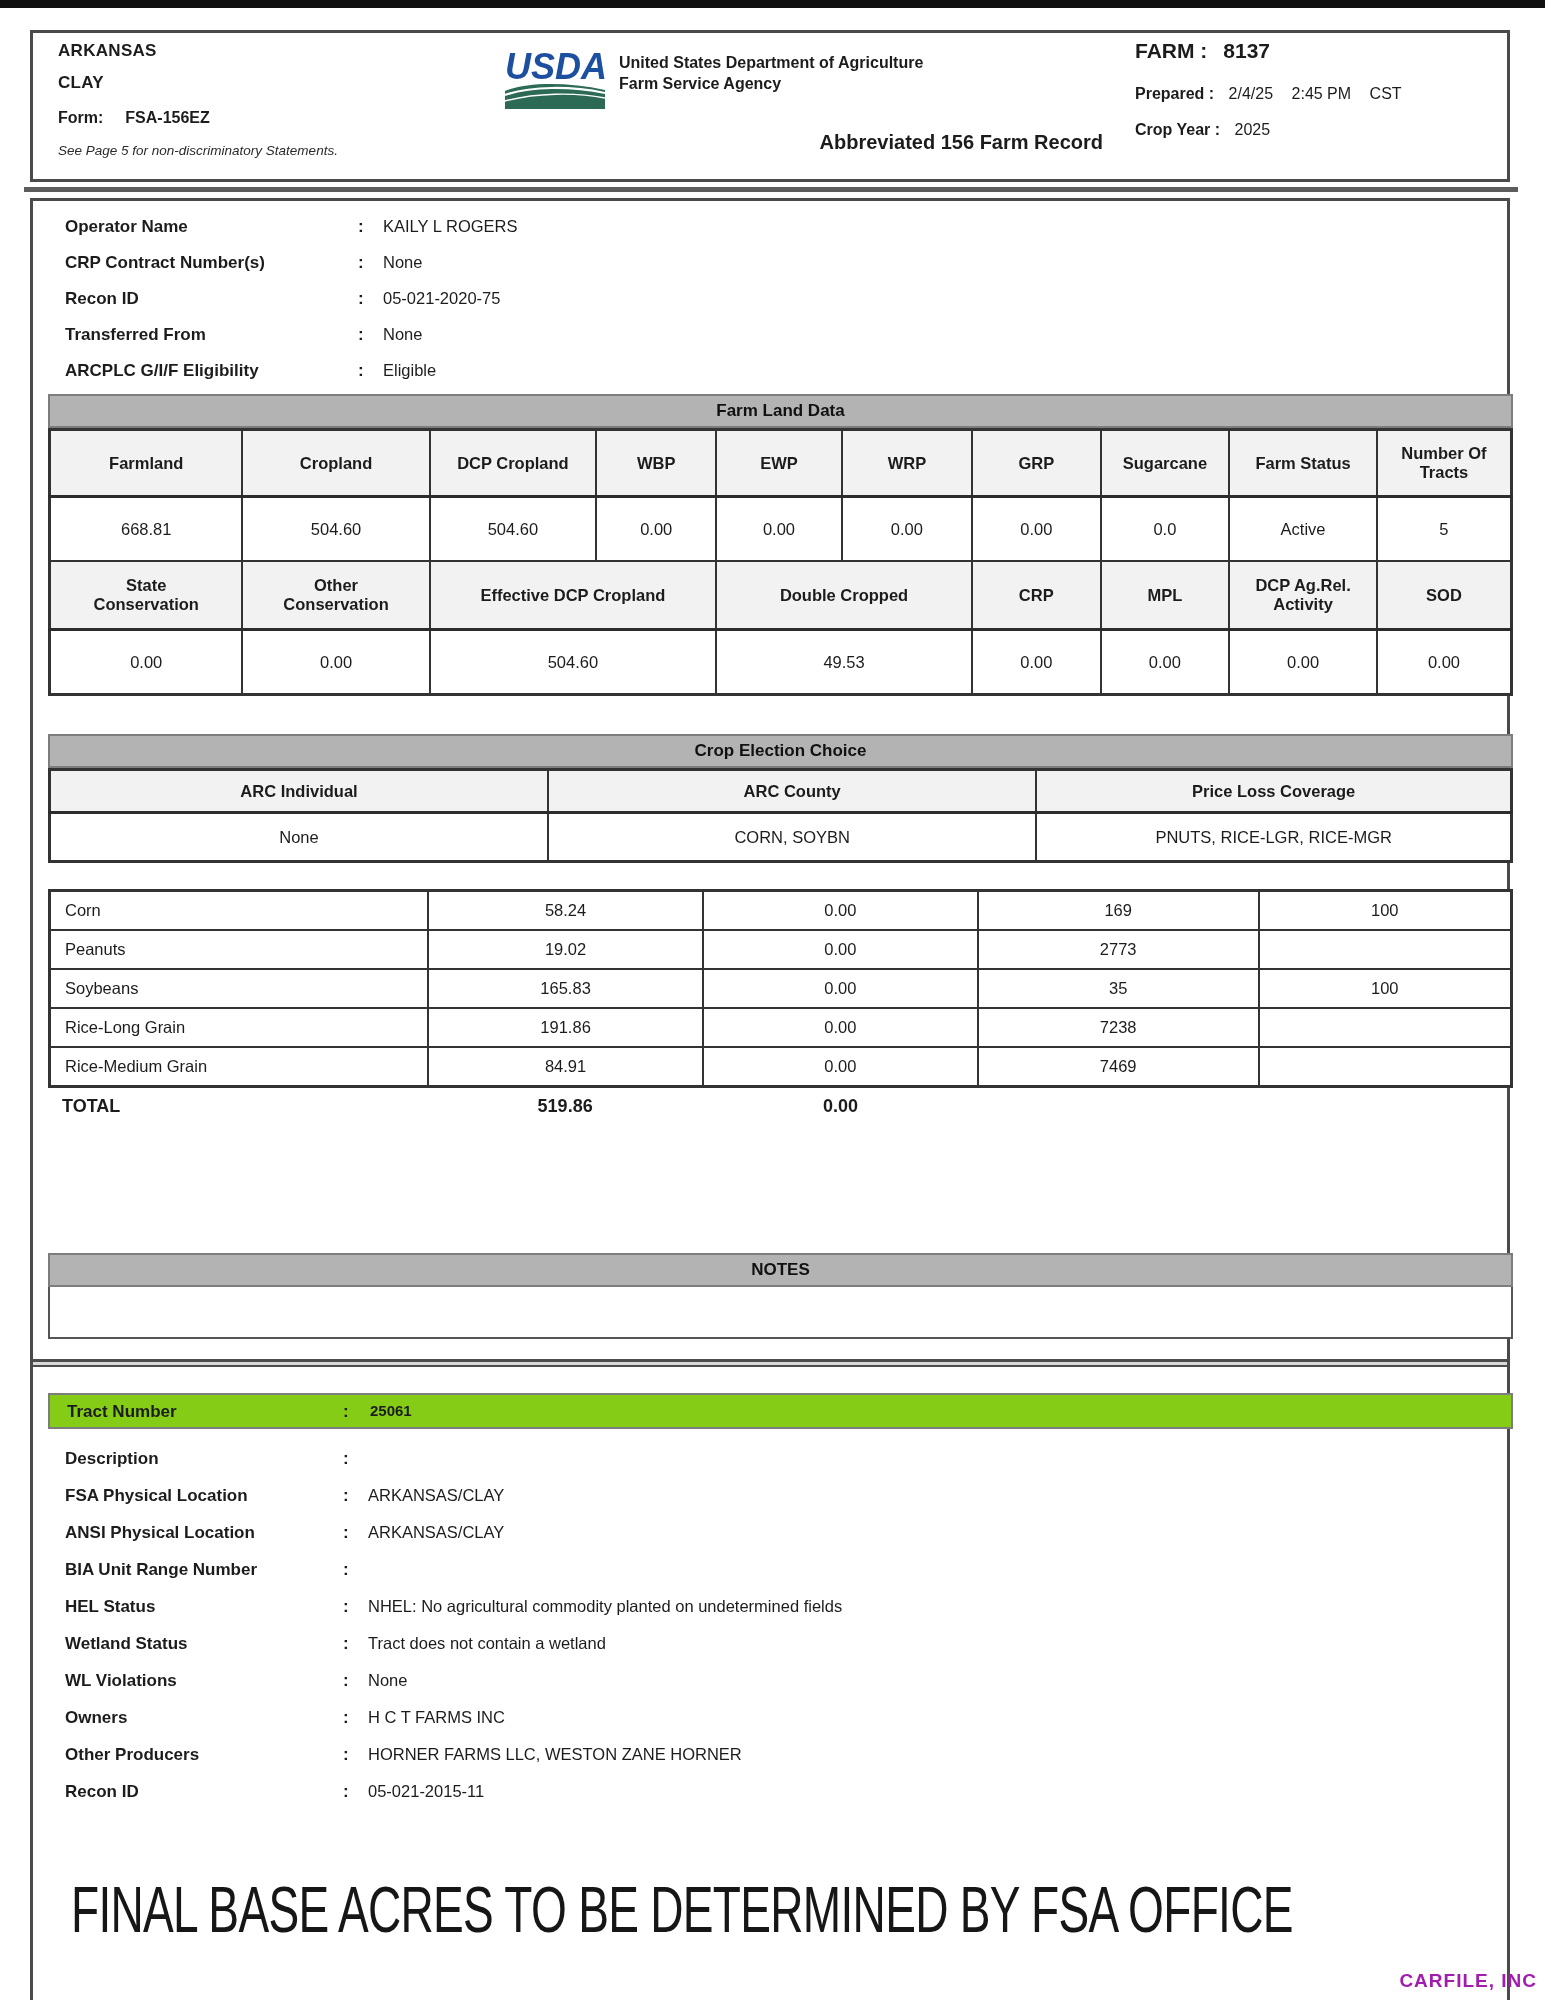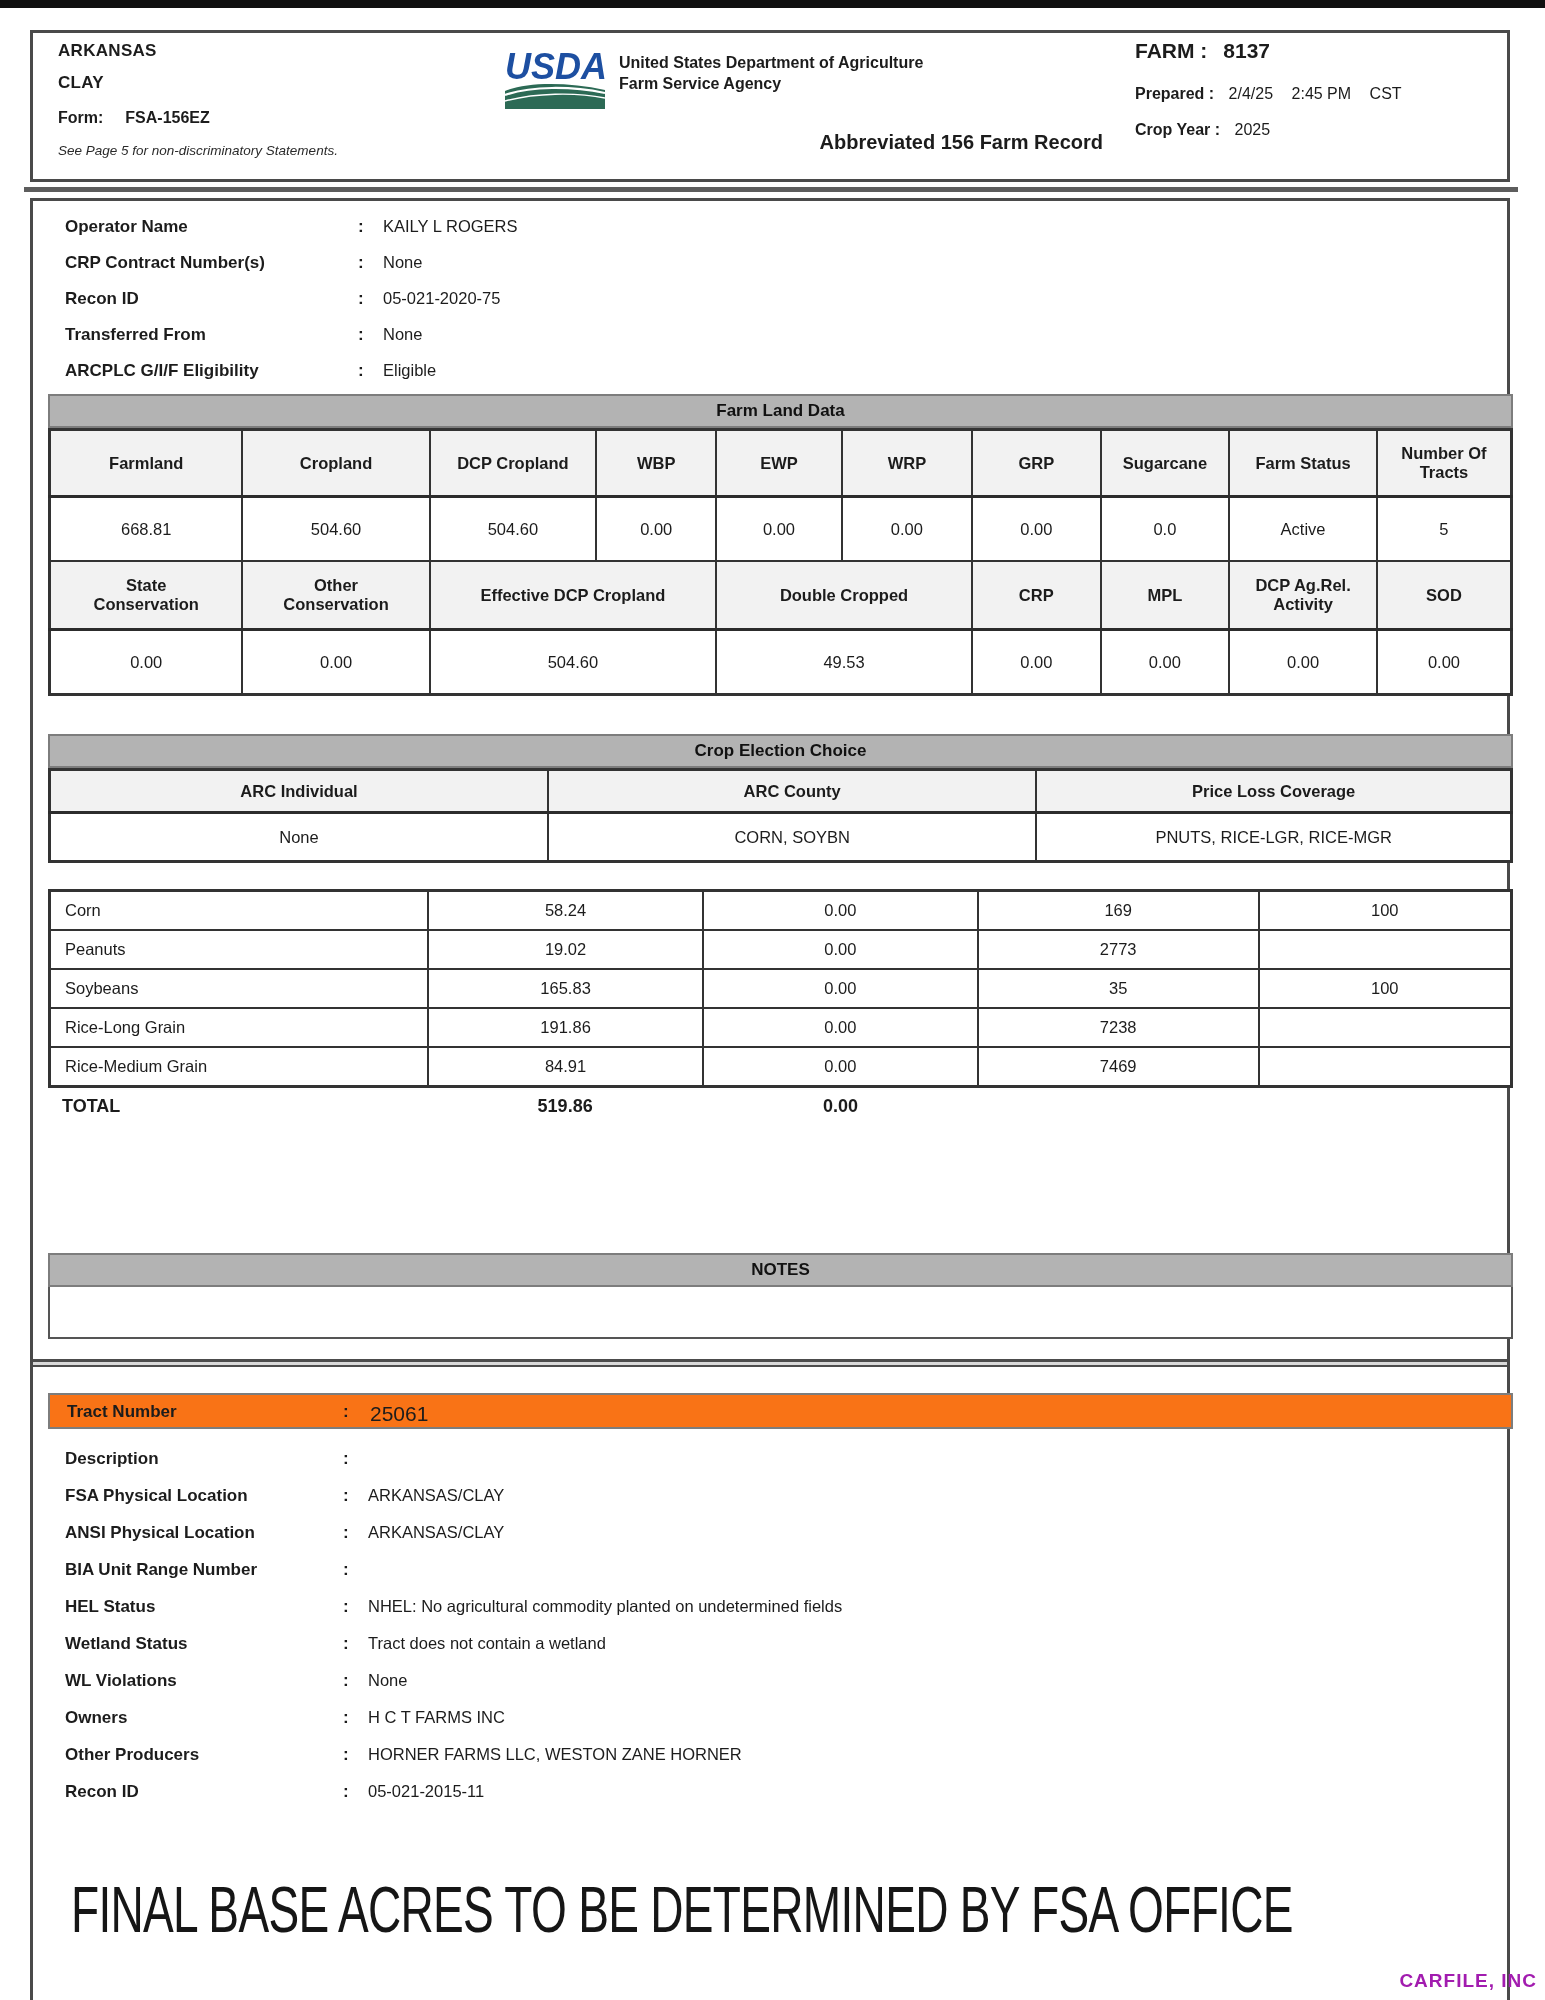--- a/index.html
+++ b/index.html
@@ -71,25 +71,25 @@
   .total-row .c1{width:25.9%;padding-left:14px;box-sizing:border-box;text-align:left;}
   .total-row .c2{width:18.8%;text-align:center;}
   .total-row .c3{width:18.8%;text-align:center;}
 
   .notes-box{height:52px;border:2px solid #555;border-top:none;box-sizing:border-box;
              background:#fff;font-size:15px;padding:4px 10px;}
 
   .section-divider{position:absolute;left:0;top:1158px;width:1474px;height:3px;
                    background:#d9d9d9;border-top:3px solid #4c4c4c;border-bottom:2px solid #4c4c4c;}
 
-  .tract-bar{position:absolute;left:15px;top:1192px;width:1465px;height:36px;background:#f97316;
+  .tract-bar{position:absolute;left:15px;top:1192px;width:1465px;height:36px;background:#84cc16;
              border:2px solid #7d7d7d;box-sizing:border-box;}
   .tract-bar .tb-label{position:absolute;left:17px;top:7px;font-size:17px;font-weight:bold;}
   .tract-bar .tb-colon{position:absolute;left:293px;top:7px;font-size:17px;font-weight:bold;}
-  .tract-bar .tb-value{position:absolute;left:320px;top:7px;font-size:21px;font-weight:normal;}
+  .tract-bar .tb-value{position:absolute;left:320px;top:7px;font-size:15px;font-weight:bold;}
   .tract-rows{position:absolute;left:0;top:1240px;width:1480px;}
   .tract-rows .kv-row{height:37px;}
   .tract-rows .kv-colon{left:310px;}
   .tract-rows .kv-value{left:335px;}
 
   .banner{position:absolute;left:38px;top:1672px;white-space:nowrap;
           font-size:64px;font-weight:400;letter-spacing:-1px;color:#161616;
           transform:scaleX(0.72);transform-origin:left center;}
 
   .watermark{position:absolute;right:8px;bottom:8px;font-size:19px;font-weight:bold;

